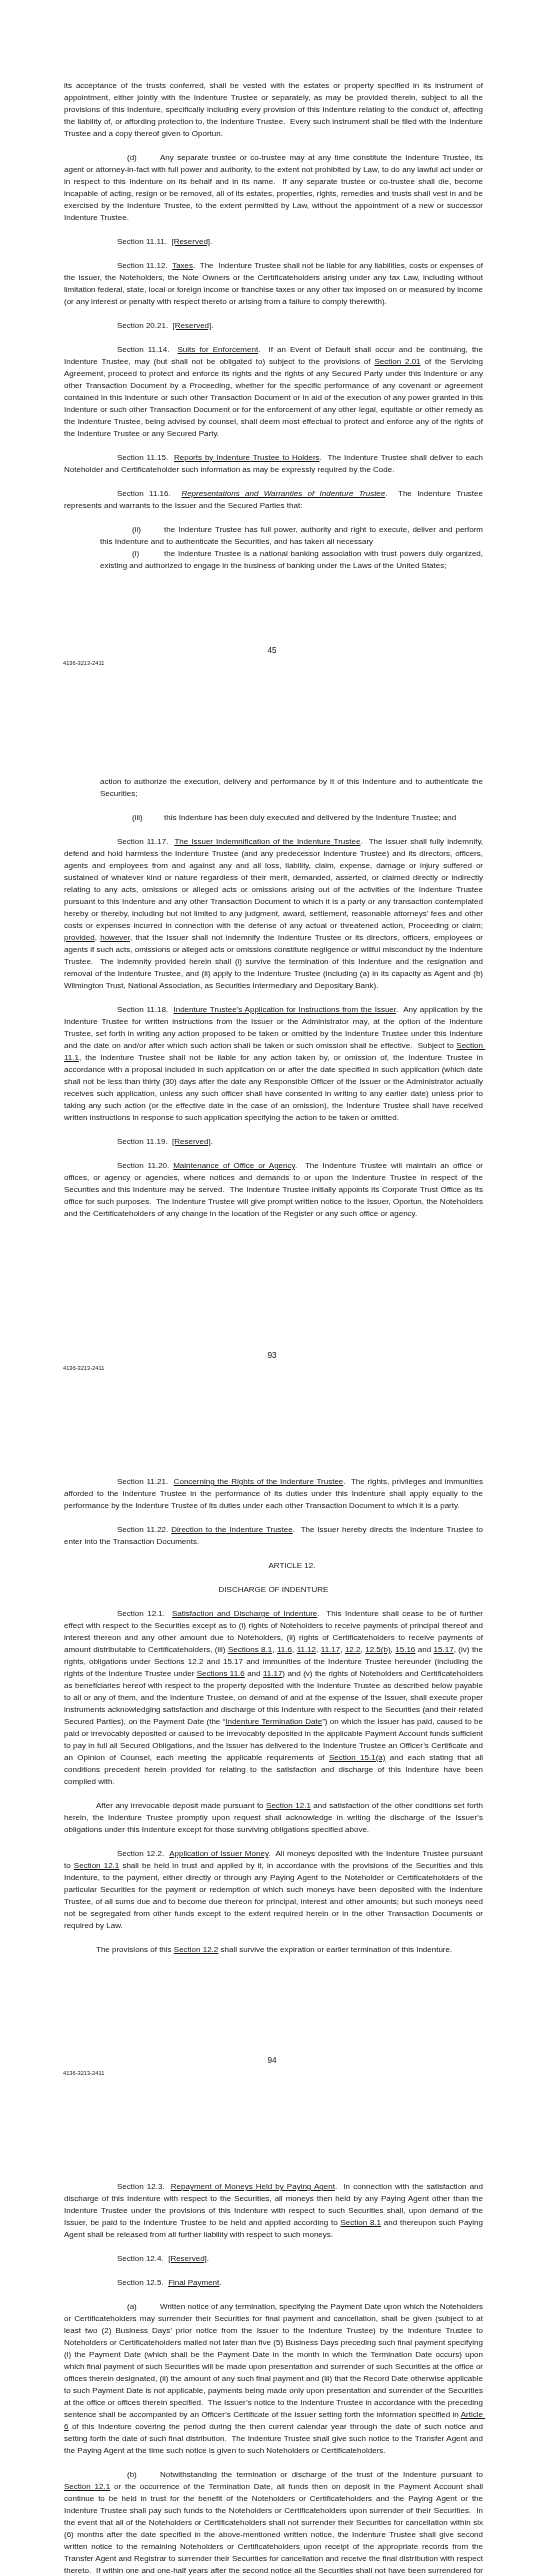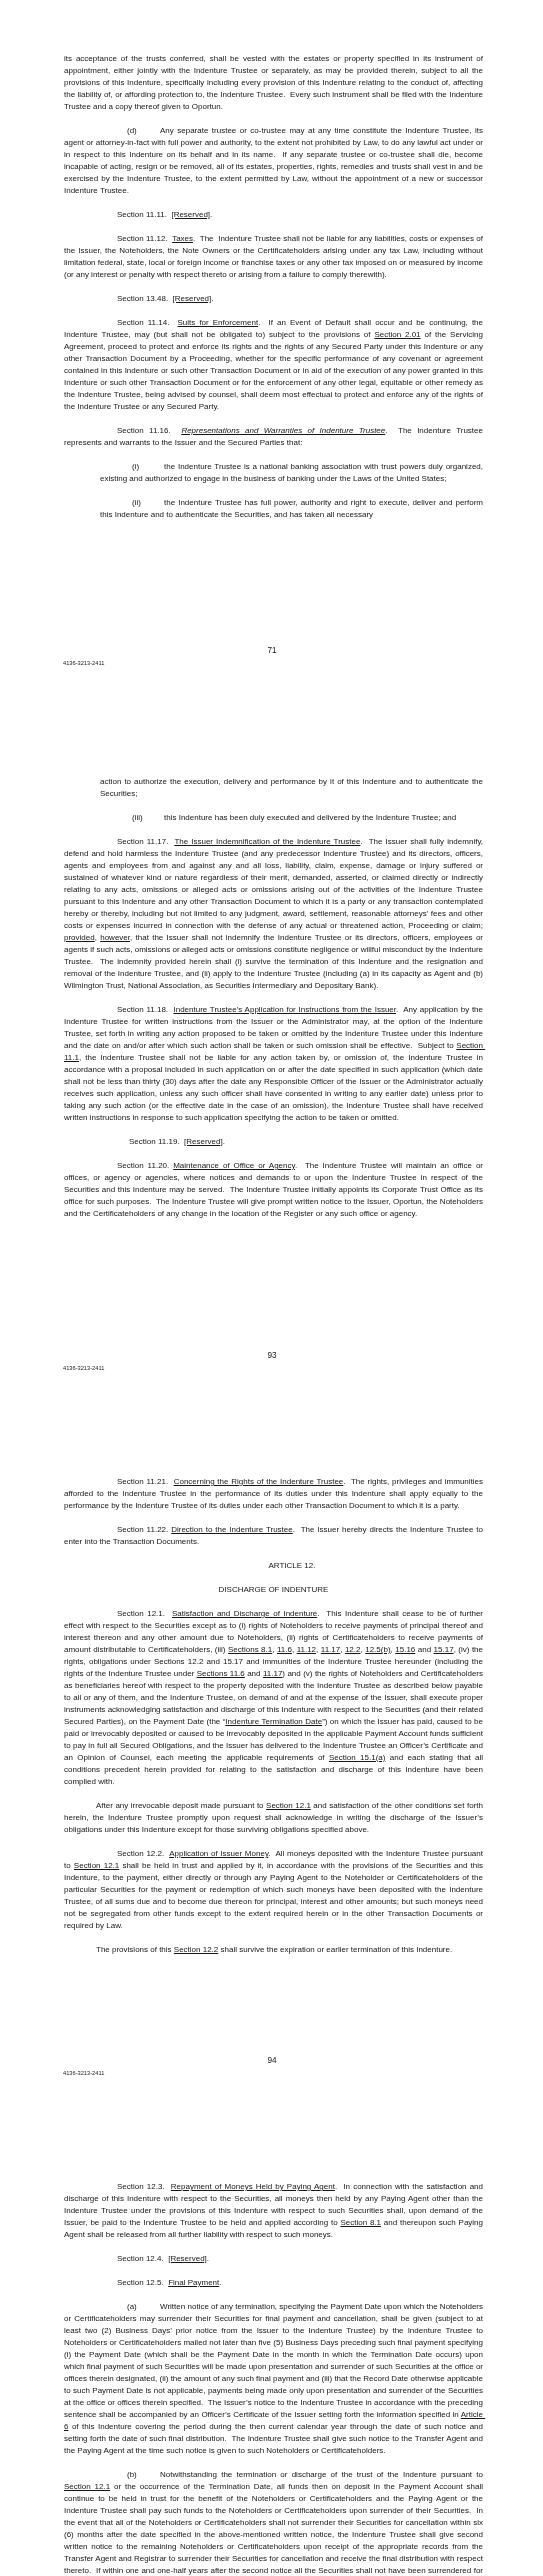--- a/index.html
+++ b/index.html
@@ -17,41 +17,42 @@
   .center { text-align: center; text-indent: 0; }
   .u { text-decoration: underline; text-underline-offset: 1px; }
   .pnum { position: absolute; left: 0; width: 544px; top: 646px; text-align: center; font-size: 8.2px; }
   .docid { position: absolute; left: 63px; top: 660px; font-size: 5.7px; color: #222; }
 </style>
 </head>
 <body>
 
 <div id="doc">
   <div class="page">
-    <div class="content" style="top:53px">
+    <div class="content" style="top:80px">
         <p class="p ind-none"><span style="white-space: pre-wrap;">its acceptance of the trusts conferred, shall be vested with the estates or property specified in its instrument of appointment, either jointly with the Indenture Trustee or separately, as may be provided therein, subject to all the provisions of this Indenture, specifically including every provision of this Indenture relating to the conduct of, affecting the liability of, or affording protection to, the Indenture Trustee.  Every such instrument shall be filed with the Indenture Trustee and a copy thereof given to Oportun.</span></p>
         <p class="p" style="text-indent: 63px;"><span class="sub-label-d">(d)</span><span style="white-space: pre-wrap;">Any separate trustee or co-trustee may at any time constitute the Indenture Trustee, its agent or attorney-in-fact with full power and authority, to the extent not prohibited by Law, to do any lawful act under or in respect to this Indenture on its behalf and in its name.  If any separate trustee or co-trustee shall die, become incapable of acting, resign or be removed, all of its estates, properties, rights, remedies and trusts shall vest in and be exercised by the Indenture Trustee, to the extent permitted by Law, without the appointment of a new or successor Indenture Trustee.</span></p>
         <p class="p ind-sec"><span style="white-space: pre-wrap;">Section 11.11.  </span><span class="u" style="white-space: pre-wrap;">[Reserved]</span><span style="white-space: pre-wrap;">.</span></p>
         <p class="p ind-sec"><span style="white-space: pre-wrap;">Section 11.12.  </span><span class="u" style="white-space: pre-wrap;">Taxes</span><span style="white-space: pre-wrap;">.  The  Indenture Trustee shall not be liable for any liabilities, costs or expenses of the Issuer, the Noteholders, the Note Owners or the Certificateholders arising under any tax Law, including without limitation federal, state, local or foreign income or franchise taxes or any other tax imposed on or measured by income (or any interest or penalty with respect thereto or arising from a failure to comply therewith).</span></p>
-        <p class="p ind-sec"><span style="white-space: pre-wrap;">Section 13.48.  </span><span class="u" style="white-space: pre-wrap;">[Reserved]</span><span style="white-space: pre-wrap;">.</span></p>
+        <p class="p ind-sec"><span style="white-space: pre-wrap;">Section 20.21.  </span><span class="u" style="white-space: pre-wrap;">[Reserved]</span><span style="white-space: pre-wrap;">.</span></p>
         <p class="p ind-sec"><span style="white-space: pre-wrap;">Section 11.14.  </span><span class="u" style="white-space: pre-wrap;">Suits for Enforcement</span><span style="white-space: pre-wrap;">.  If an Event of Default shall occur and be continuing, the Indenture Trustee, may (but shall not be obligated to) subject to the provisions of </span><span class="u" style="white-space: pre-wrap;">Section 2.01</span><span style="white-space: pre-wrap;"> of the Servicing Agreement, proceed to protect and enforce its rights and the rights of any Secured Party under this Indenture or any other Transaction Document by a Proceeding, whether for the specific performance of any covenant or agreement contained in this Indenture or such other Transaction Document or in aid of the execution of any power granted in this Indenture or such other Transaction Document or for the enforcement of any other legal, equitable or other remedy as the Indenture Trustee, being advised by counsel, shall deem most effectual to protect and enforce any of the rights of the Indenture Trustee or any Secured Party.</span></p>
+        <p class="p ind-sec"><span style="white-space: pre-wrap;">Section 11.15.  </span><span class="u" style="white-space: pre-wrap;">Reports by Indenture Trustee to Holders</span><span style="white-space: pre-wrap;">.  The Indenture Trustee shall deliver to each Noteholder and Certificateholder such information as may be expressly required by the Code.</span></p>
         <p class="p ind-sec"><span style="white-space: pre-wrap;">Section 11.16.  </span><span class="u" style="white-space: pre-wrap; font-style: italic;">Representations and Warranties of Indenture Trustee</span><span style="white-space: pre-wrap;">.  The Indenture Trustee represents and warrants to the Issuer and the Secured Parties that:</span></p>
+        <p class="p hang last"><span class="sub-label">(ii)</span><span style="white-space: pre-wrap;">the Indenture Trustee has full power, authority and right to execute, deliver and perform this Indenture and to authenticate the Securities, and has taken all necessary</span></p>
         <p class="p hang"><span class="sub-label">(i)</span><span style="white-space: pre-wrap;">the Indenture Trustee is a national banking association with trust powers duly organized, existing and authorized to engage in the business of banking under the Laws of the United States;</span></p>
-        <p class="p hang last"><span class="sub-label">(ii)</span><span style="white-space: pre-wrap;">the Indenture Trustee has full power, authority and right to execute, deliver and perform this Indenture and to authenticate the Securities, and has taken all necessary</span></p>
       </div>
-    <div class="pnum">71</div>
+    <div class="pnum">45</div>
     <div class="docid">4136-3213-2411</div>
   </div>
   <div class="page">
     <div class="content" style="top:71px">
         <p class="p" style="margin-left: 36px; text-indent: 0px;"><span style="white-space: pre-wrap;">action to authorize the execution, delivery and performance by it of this Indenture and to authenticate the Securities;</span></p>
         <p class="p hang"><span class="sub-label">(iii)</span><span style="white-space: pre-wrap;">this Indenture has been duly executed and delivered by the Indenture Trustee; and</span></p>
         <p class="p ind-sec"><span style="white-space: pre-wrap;">Section 11.17.  </span><span class="u" style="white-space: pre-wrap;">The Issuer Indemnification of the Indenture Trustee</span><span style="white-space: pre-wrap;">.  The Issuer shall fully indemnify, defend and hold harmless the Indenture Trustee (and any predecessor Indenture Trustee) and its directors, officers, agents and employees from and against any and all loss, liability, claim, expense, damage or injury suffered or sustained of whatever kind or nature regardless of their merit, demanded, asserted, or claimed directly or indirectly relating to any acts, omissions or alleged acts or omissions arising out of the activities of the Indenture Trustee pursuant to this Indenture and any other Transaction Document to which it is a party or any transaction contemplated hereby or thereby, including but not limited to any judgment, award, settlement, reasonable attorneys’ fees and other costs or expenses incurred in connection with the defense of any actual or threatened action, Proceeding or claim; </span><span class="u" style="white-space: pre-wrap;">provided</span><span style="white-space: pre-wrap;">, </span><span class="u" style="white-space: pre-wrap;">however</span><span style="white-space: pre-wrap;">, that the Issuer shall not indemnify the Indenture Trustee or its directors, officers, employees or agents if such acts, omissions or alleged acts or omissions constitute negligence or willful misconduct by the Indenture Trustee.  The indemnity provided herein shall (i) survive the termination of this Indenture and the resignation and removal of the Indenture Trustee, and (ii) apply to the Indenture Trustee (including (a) in its capacity as Agent and (b) Wilmington Trust, National Association, as Securities Intermediary and Depositary Bank).</span></p>
         <p class="p ind-sec"><span style="white-space: pre-wrap;">Section 11.18.  </span><span class="u" style="white-space: pre-wrap;">Indenture Trustee’s Application for Instructions from the Issuer</span><span style="white-space: pre-wrap;">.  Any application by the Indenture Trustee for written instructions from the Issuer or the Administrator may, at the option of the Indenture Trustee, set forth in writing any action proposed to be taken or omitted by the Indenture Trustee under this Indenture and the date on and/or after which such action shall be taken or such omission shall be effective.  Subject to </span><span class="u" style="white-space: pre-wrap;">Section 11.1</span><span style="white-space: pre-wrap;">, the Indenture Trustee shall not be liable for any action taken by, or omission of, the Indenture Trustee in accordance with a proposal included in such application on or after the date specified in such application (which date shall not be less than thirty (30) days after the date any Responsible Officer of the Issuer or the Administrator actually receives such application, unless any such officer shall have consented in writing to any earlier date) unless prior to taking any such action (or the effective date in the case of an omission), the Indenture Trustee shall have received written instructions in response to such application specifying the action to be taken or omitted.</span></p>
-        <p class="p ind-sec"><span style="white-space: pre-wrap; margin-left: 12px;">Section 11.19.  </span><span class="u" style="white-space: pre-wrap;">[Reserved]</span><span style="white-space: pre-wrap;">.</span></p>
+        <p class="p ind-sec"><span style="white-space: pre-wrap;">Section 11.19.  </span><span class="u" style="white-space: pre-wrap;">[Reserved]</span><span style="white-space: pre-wrap;">.</span></p>
         <p class="p ind-sec last"><span style="white-space: pre-wrap;">Section 11.20. </span><span class="u" style="white-space: pre-wrap;">Maintenance of Office or Agency</span><span style="white-space: pre-wrap;">.  The Indenture Trustee will maintain an office or offices, or agency or agencies, where notices and demands to or upon the Indenture Trustee in respect of the Securities and this Indenture may be served.  The Indenture Trustee initially appoints its Corporate Trust Office as its office for such purposes.  The Indenture Trustee will give prompt written notice to the Issuer, Oportun, the Noteholders and the Certificateholders of any change in the location of the Register or any such office or agency.</span></p>
       </div>
     <div class="pnum">93</div>
     <div class="docid">4136-3213-2411</div>
   </div>
   <div class="page">
     <div class="content" style="top:66px">
         <p class="p ind-sec"><span style="white-space: pre-wrap;">Section 11.21.  </span><span class="u" style="white-space: pre-wrap;">Concerning the Rights of the Indenture Trustee</span><span style="white-space: pre-wrap;">.  The rights, privileges and immunities afforded to the Indenture Trustee in the performance of its duties under this Indenture shall apply equally to the performance by the Indenture Trustee of its duties under each other Transaction Document to which it is a party.</span></p>
         <p class="p ind-sec"><span style="white-space: pre-wrap;">Section 11.22. </span><span class="u" style="white-space: pre-wrap;">Direction to the Indenture Trustee</span><span style="white-space: pre-wrap;">.  The Issuer hereby directs the Indenture Trustee to enter into the Transaction Documents.</span></p>
         <p class="p center"><span style="white-space: pre-wrap; margin-left: 37px;">ARTICLE 12.</span></p>

